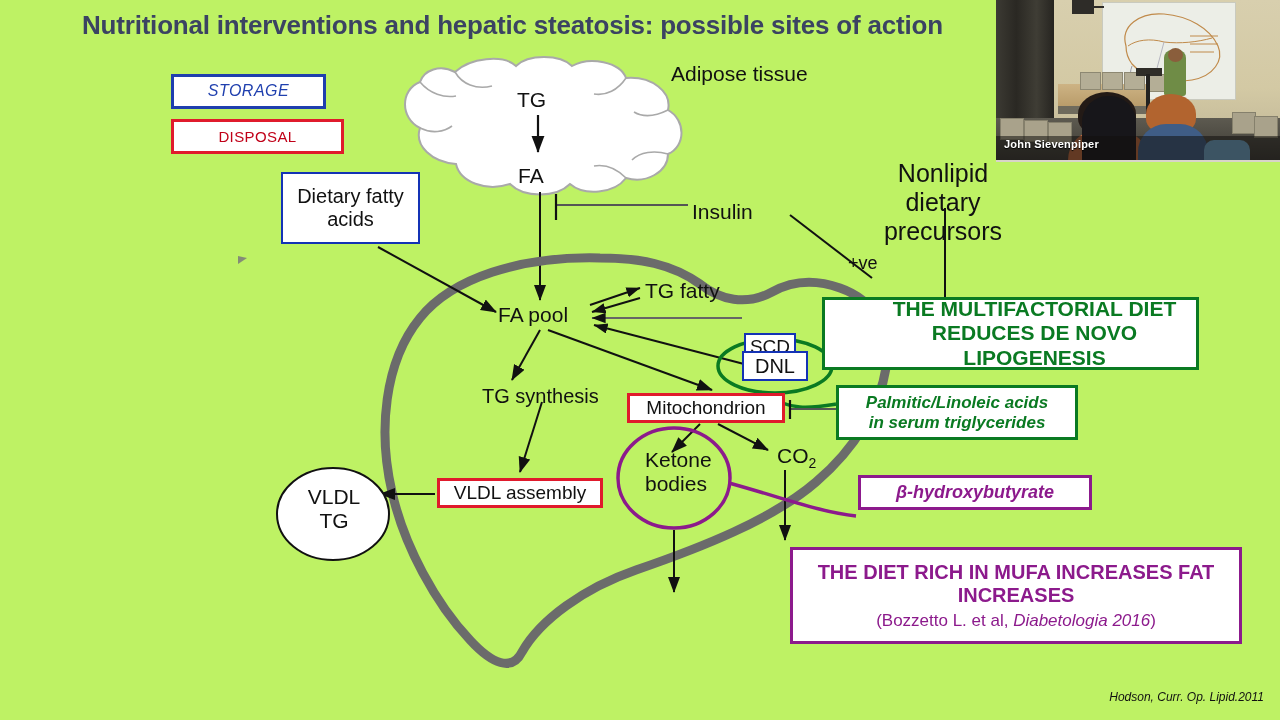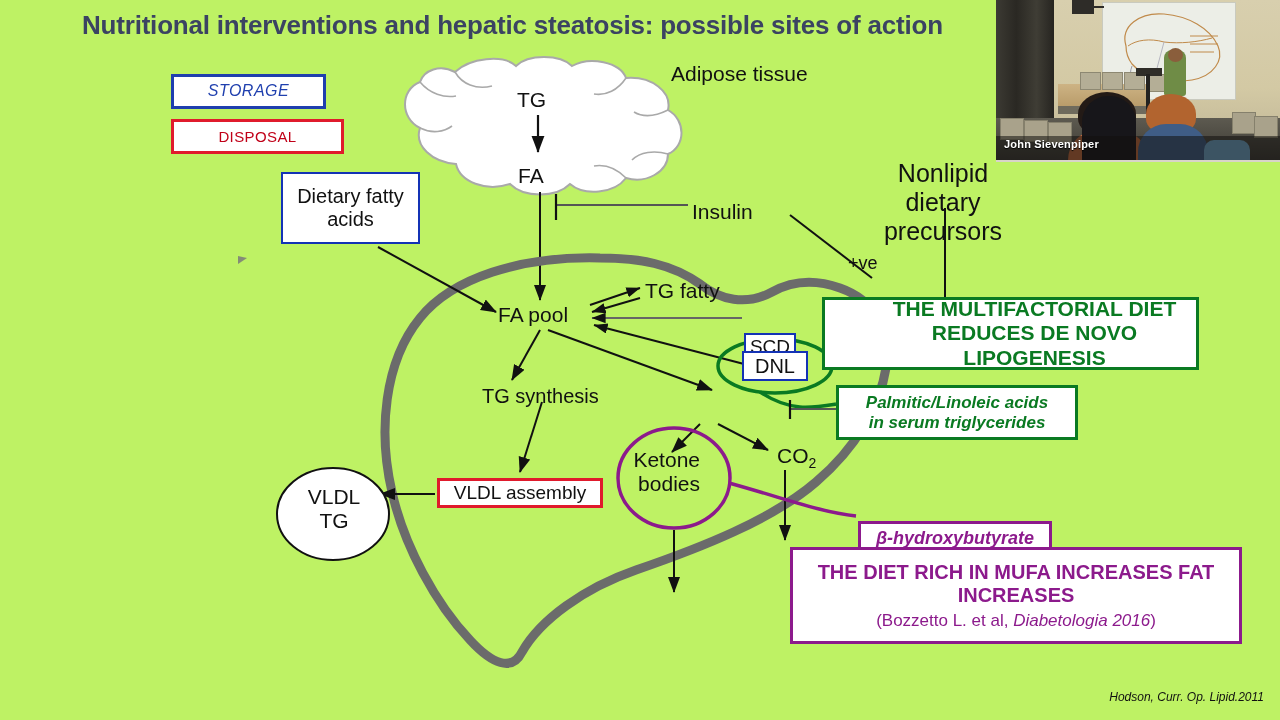--- a/index.html
+++ b/index.html
@@ -80,41 +80,41 @@
   #lbl-fa-cloud  { left: 518px; top: 164px; font-size: 21px; }
   #lbl-insulin   { left: 692px; top: 200px; font-size: 21px; }
   #lbl-nonlipid  { left: 858px; top: 159px; font-size: 25px; text-align: center; width: 170px; white-space: normal;}
   #lbl-plusve    { left: 848px; top: 253px; font-size: 18px; text-align: center; }
   #lbl-fa-pool   { left: 498px; top: 303px; font-size: 21px; }
   #lbl-tg-pool   { left: 645px; top: 279px; font-size: 21px; }
   #lbl-tg-synth  { left: 482px; top: 385px; font-size: 20px; }
   #lbl-co2       { left: 777px; top: 444px; font-size: 21px; }
   #lbl-co2 sub   { font-size: 14px; }
   #lbl-vldl-tg   { left: 302px; top: 485px; font-size: 21px; text-align:center; width: 64px; white-space: normal;}
-  #lbl-ketone    { left: 618px; top: 448px; font-size: 21px; text-align:right; width: 82px; white-space: normal;}
+  #lbl-ketone    { left: 645px; top: 448px; font-size: 21px; text-align:left; width: 82px; white-space: normal;}
 
   #box-dietary-fa {
     left: 281px; top: 172px; width: 139px; height: 72px;
     font-size: 20px;
   }
   #box-scd { left: 744px; top: 305px; width: 52px; height: 27px; font-size: 19px; margin-top: 28px; }
   #box-dnl { left: 742px; top: 351px; width: 66px; height: 30px; font-size: 20px; }
   #box-mito { left: 627px; top: 393px; width: 158px; height: 30px; font-size: 19px; }
   #box-vldl-assembly { left: 437px; top: 478px; width: 166px; height: 30px; font-size: 19px; }
 
   #box-multifactorial {
     left: 822px; top: 297px; width: 377px; height: 73px;
     font-size: 21px; font-weight: bold; flex-direction: column; padding-left: 48px;
   }
   #box-palmitic {
     left: 836px; top: 385px; width: 242px; height: 55px;
     font-size: 17px; font-weight: bold; font-style: italic; flex-direction: column;
   }
   #box-bhb {
-    left: 858px; top: 521px; width: 194px; height: 35px;
+    left: 858px; top: 475px; width: 234px; height: 35px;
     font-size: 18px; font-weight: bold; font-style: italic;
   }
   #box-mufa {
     left: 765px; top: 547px; width: 452px; height: 97px;
     font-size: 20px; flex-direction: column; justify-content: center; margin-left: 25px;
   }
   #box-mufa .mufa-head { font-weight: bold; font-size: 20px; }
   #box-mufa .mufa-ref { font-weight: normal; font-size: 17px; margin-top: 4px; }
   #box-mufa .mufa-ref i { font-style: italic; }
 
@@ -312,20 +312,21 @@
   <div class="lbl" id="lbl-fa-pool">FA pool</div>
   <div class="lbl" id="lbl-tg-pool">TG fatty</div>
   <div class="lbl" id="lbl-tg-synth">TG synthesis</div>
   <div class="lbl" id="lbl-vldl-tg">VLDL TG</div>
   <div class="lbl" id="lbl-ketone">Ketone bodies</div>
   <div class="lbl" id="lbl-co2"><span>CO</span><sub>2</sub></div>
 
   <div class="boxed box-blue-thin" id="box-dietary-fa">Dietary fatty acids</div>
   <div class="boxed box-blue-thin" id="box-scd">SCD</div>
   <div class="boxed box-blue-thin" id="box-dnl">DNL</div>
+  <div class="boxed box-red" id="box-mito">Mitochondrion</div>
   <div class="boxed box-red" id="box-vldl-assembly">VLDL assembly</div>
 
   <div class="boxed box-green" id="box-multifactorial">
     <span>THE MULTIFACTORIAL DIET</span>
     <span>REDUCES DE NOVO LIPOGENESIS</span>
   </div>
 
   <div class="boxed box-green" id="box-palmitic">
     <span>Palmitic/Linoleic acids</span>
     <span>in serum triglycerides</span>

